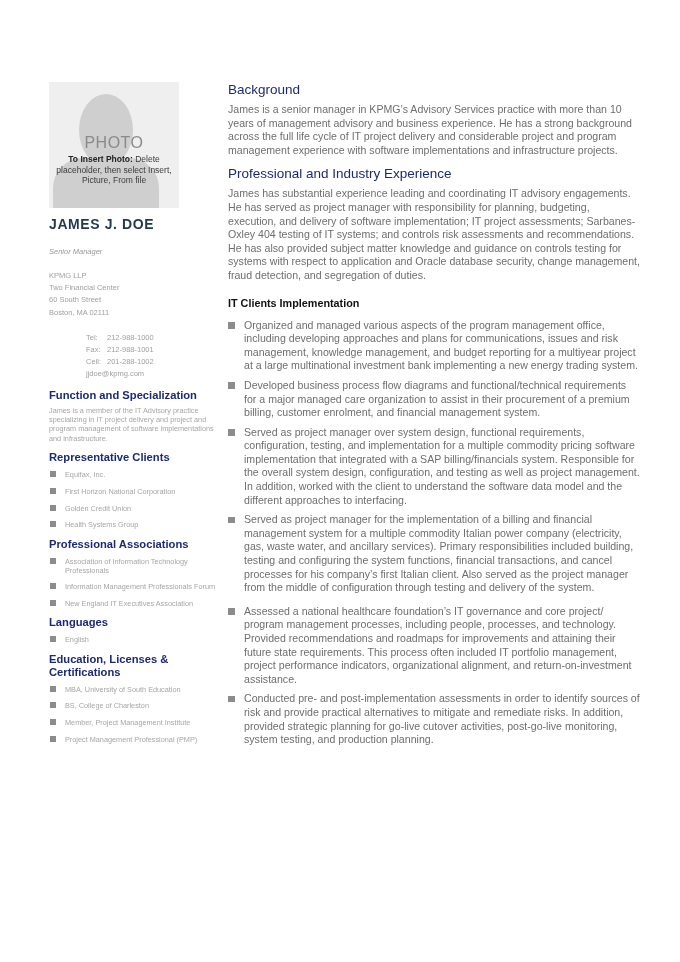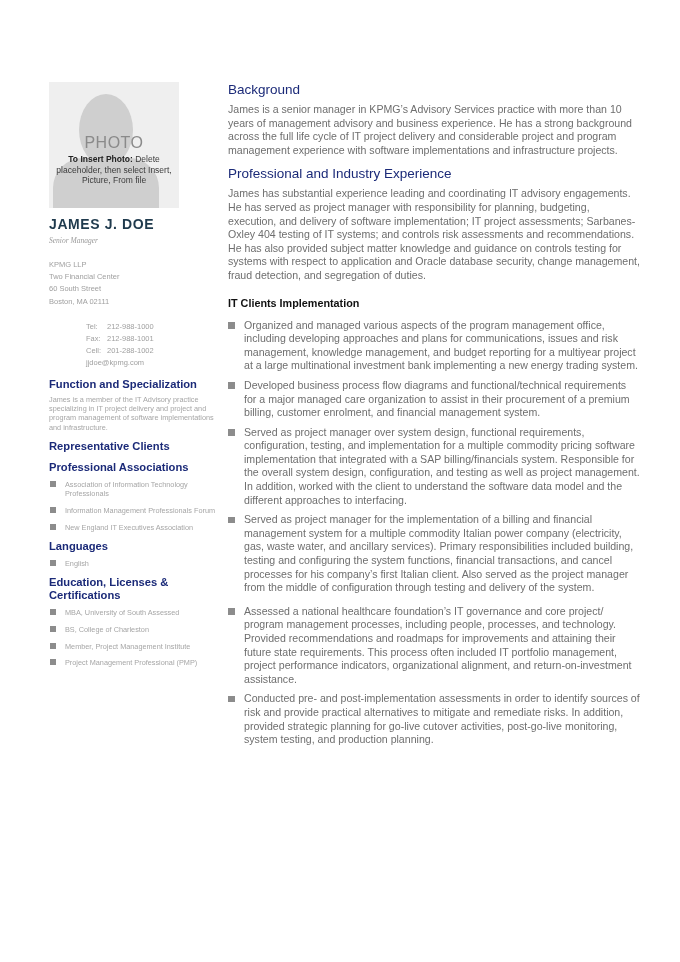--- a/index.html
+++ b/index.html
@@ -5,21 +5,21 @@
   html, body { margin:0; padding:0; background:#ffffff; }
   body { width:680px; height:962px; position:relative; overflow:hidden; font-family:"Liberation Sans", sans-serif; }
   .sidebar { position:absolute; left:49px; top:82px; width:175px; }
   .photo { position:relative; width:130px; height:126px; background:#efefef; overflow:hidden; }
   .photo .head { position:absolute; left:30px; top:12px; width:54px; height:72px; border-radius:50%; background:#cfcfcf; }
   .photo .shoulders { position:absolute; left:4px; top:76px; width:106px; height:70px; border-radius:30px 30px 0 0; background:#cfcfcf; }
   .photo .ph-label { position:absolute; left:0; right:0; top:52px; text-align:center; font-size:16px; color:#8a8a8a; letter-spacing:0.5px; }
   .photo .ph-instr { position:absolute; left:0; right:0; top:72px; text-align:center; font-size:8.5px; line-height:10.5px; color:#3a3a3a; }
   .photo .ph-instr b { font-weight:bold; color:#222; }
   .name { margin-top:8px; font-size:14px; font-weight:bold; color:#1f3a4d; letter-spacing:0.6px; }
-  .title { font-size:7.5px; font-style:italic; color:#9a9a9a; margin-top:4px;font-family:Liberation Serif, serif; }
+  .title { font-size:7.5px; font-style:italic; color:#9a9a9a; margin-top:15px; }
   .small { font-size:7.5px; color:#a0a0a0; line-height:12.2px; }
   .addr { margin-top:14px; }
   .contact { margin-top:13px;margin-left:37px; }
   .contact .lbl { display:inline-block; width:21px; }
   .note { margin-top:5px; font-size:7.3px; font-style:italic; color:#a6a6a6; line-height:9.5px; }
   .sb-head { font-size:11.2px; font-weight:bold; color:#1b2a78; margin-top:8px; line-height:13px; }
   .sb-para { font-size:7.3px; color:#a6a6a6; line-height:9.4px; margin-top:4px; }
   .sb-list { list-style:none; margin:6px 0 0 0; padding:0; }
   .sb-list li { position:relative; padding-left:16px; font-size:7.3px; color:#a6a6a6; line-height:9.2px; margin-bottom:7.5px; }
   .sq { position:absolute; left:1px; top:1px; width:6px; height:6px; background:#8c8c8c; }
@@ -56,36 +56,42 @@
     <div><span class="lbl">Tel:</span><span>212-988-1000</span></div>
     <div><span class="lbl">Fax:</span><span>212-988-1001</span></div>
     <div><span class="lbl">Cell:</span><span>201-288-1002</span></div>
     <div>jjdoe@kpmg.com</div>
   </div>
 
   <div class="sb-head">Function and Specialization</div>
   <div class="sb-para">James is a member of the IT Advisory practice specializing in IT project delivery and project and program management of software implementations and infrastructure.</div>
 
   <div class="sb-head">Representative Clients</div>
+  <ul class="sb-list">
+    <li><span class="sq"></span><span>Equifax, Inc.</span></li>
+    <li><span class="sq"></span><span>First Horizon National Corporation</span></li>
+    <li><span class="sq"></span><span>Golden Credit Union</span></li>
+    <li><span class="sq"></span><span>Health Systems Group</span></li>
+  </ul>
 
   <div class="sb-head">Professional Associations</div>
   <ul class="sb-list">
     <li><span class="sq"></span><span>Association of Information Technology Professionals</span></li>
     <li><span class="sq"></span><span>Information Management Professionals Forum</span></li>
     <li><span class="sq"></span><span>New England IT Executives Association</span></li>
   </ul>
 
   <div class="sb-head">Languages</div>
   <ul class="sb-list">
     <li><span class="sq"></span><span>English</span></li>
   </ul>
 
   <div class="sb-head">Education, Licenses &amp; Certifications</div>
   <ul class="sb-list">
-    <li><span class="sq"></span><span>MBA, University of South Assessed</span></li>
+    <li><span class="sq"></span><span>MBA, University of South Education</span></li>
     <li><span class="sq"></span><span>BS, College of Charleston</span></li>
     <li><span class="sq"></span><span>Member, Project Management Institute</span></li>
     <li><span class="sq"></span><span>Project Management Professional (PMP)</span></li>
   </ul>
 </div>
 
 <div class="main">
   <div class="h1">Background</div>
   <div class="para">James is a senior manager in KPMG’s Advisory Services practice with more than 10 years of management advisory and business experience. He has a strong background across the full life cycle of IT project delivery and considerable project and program management experience with software implementations and infrastructure projects.</div>
 

